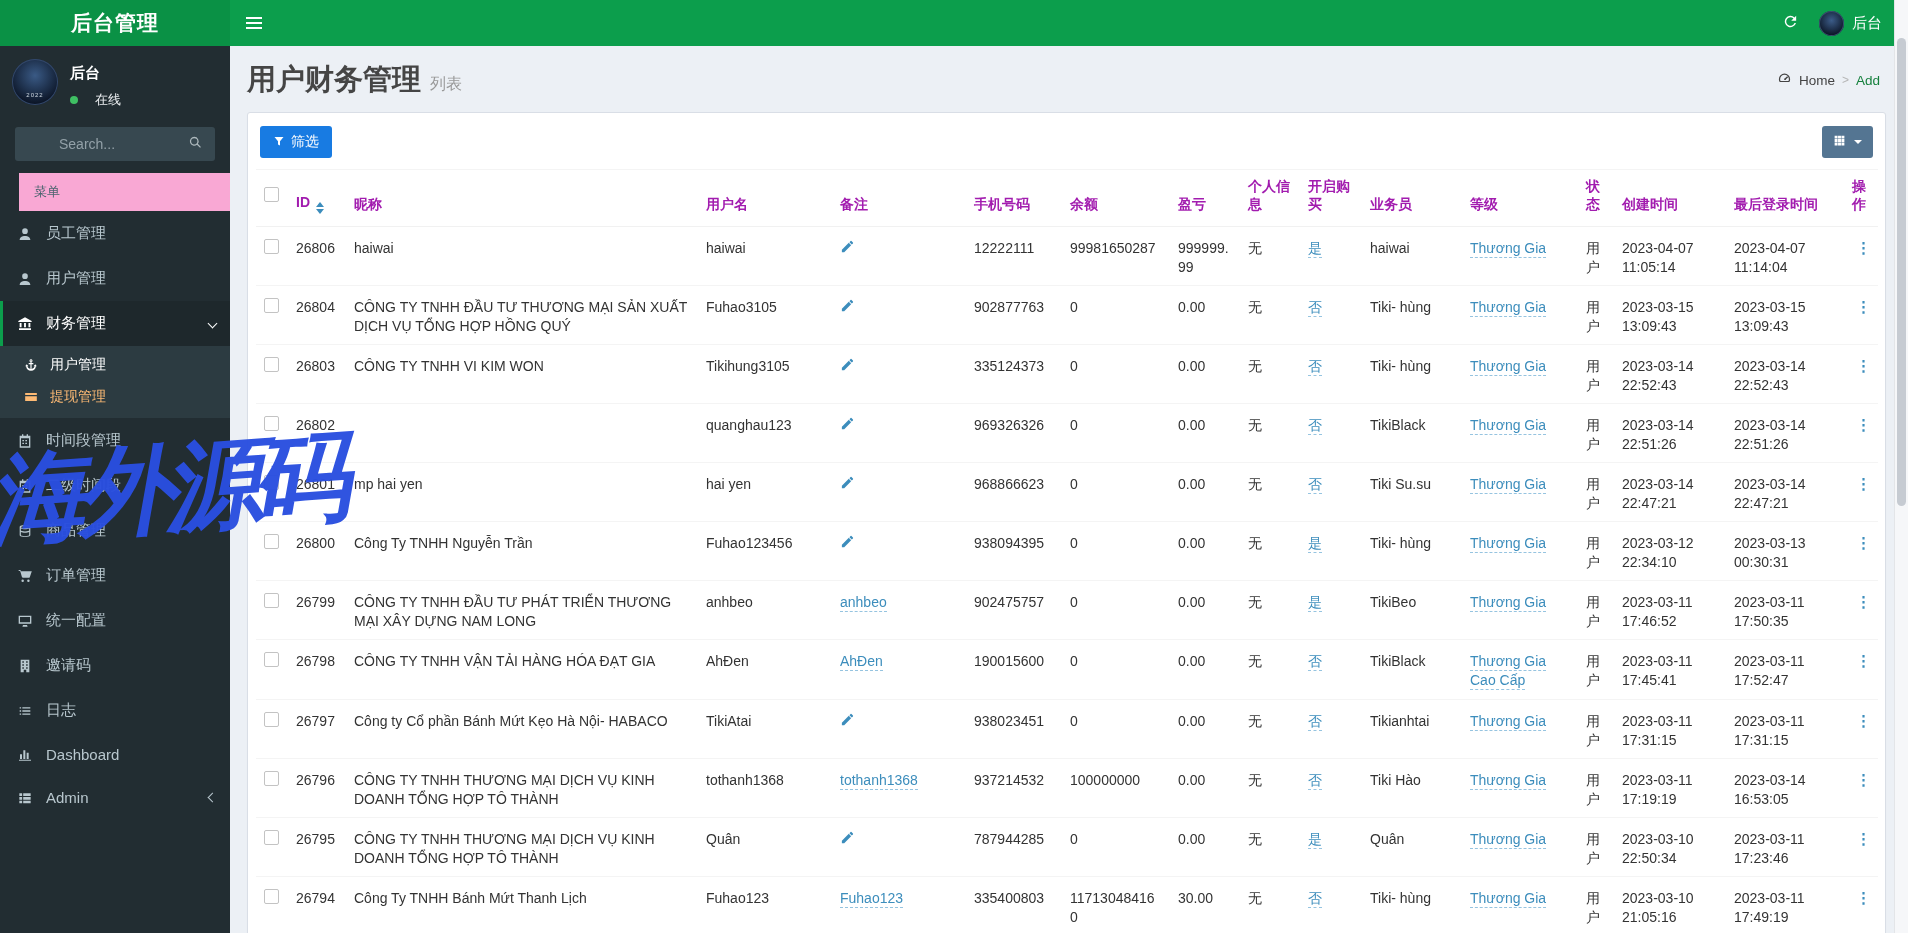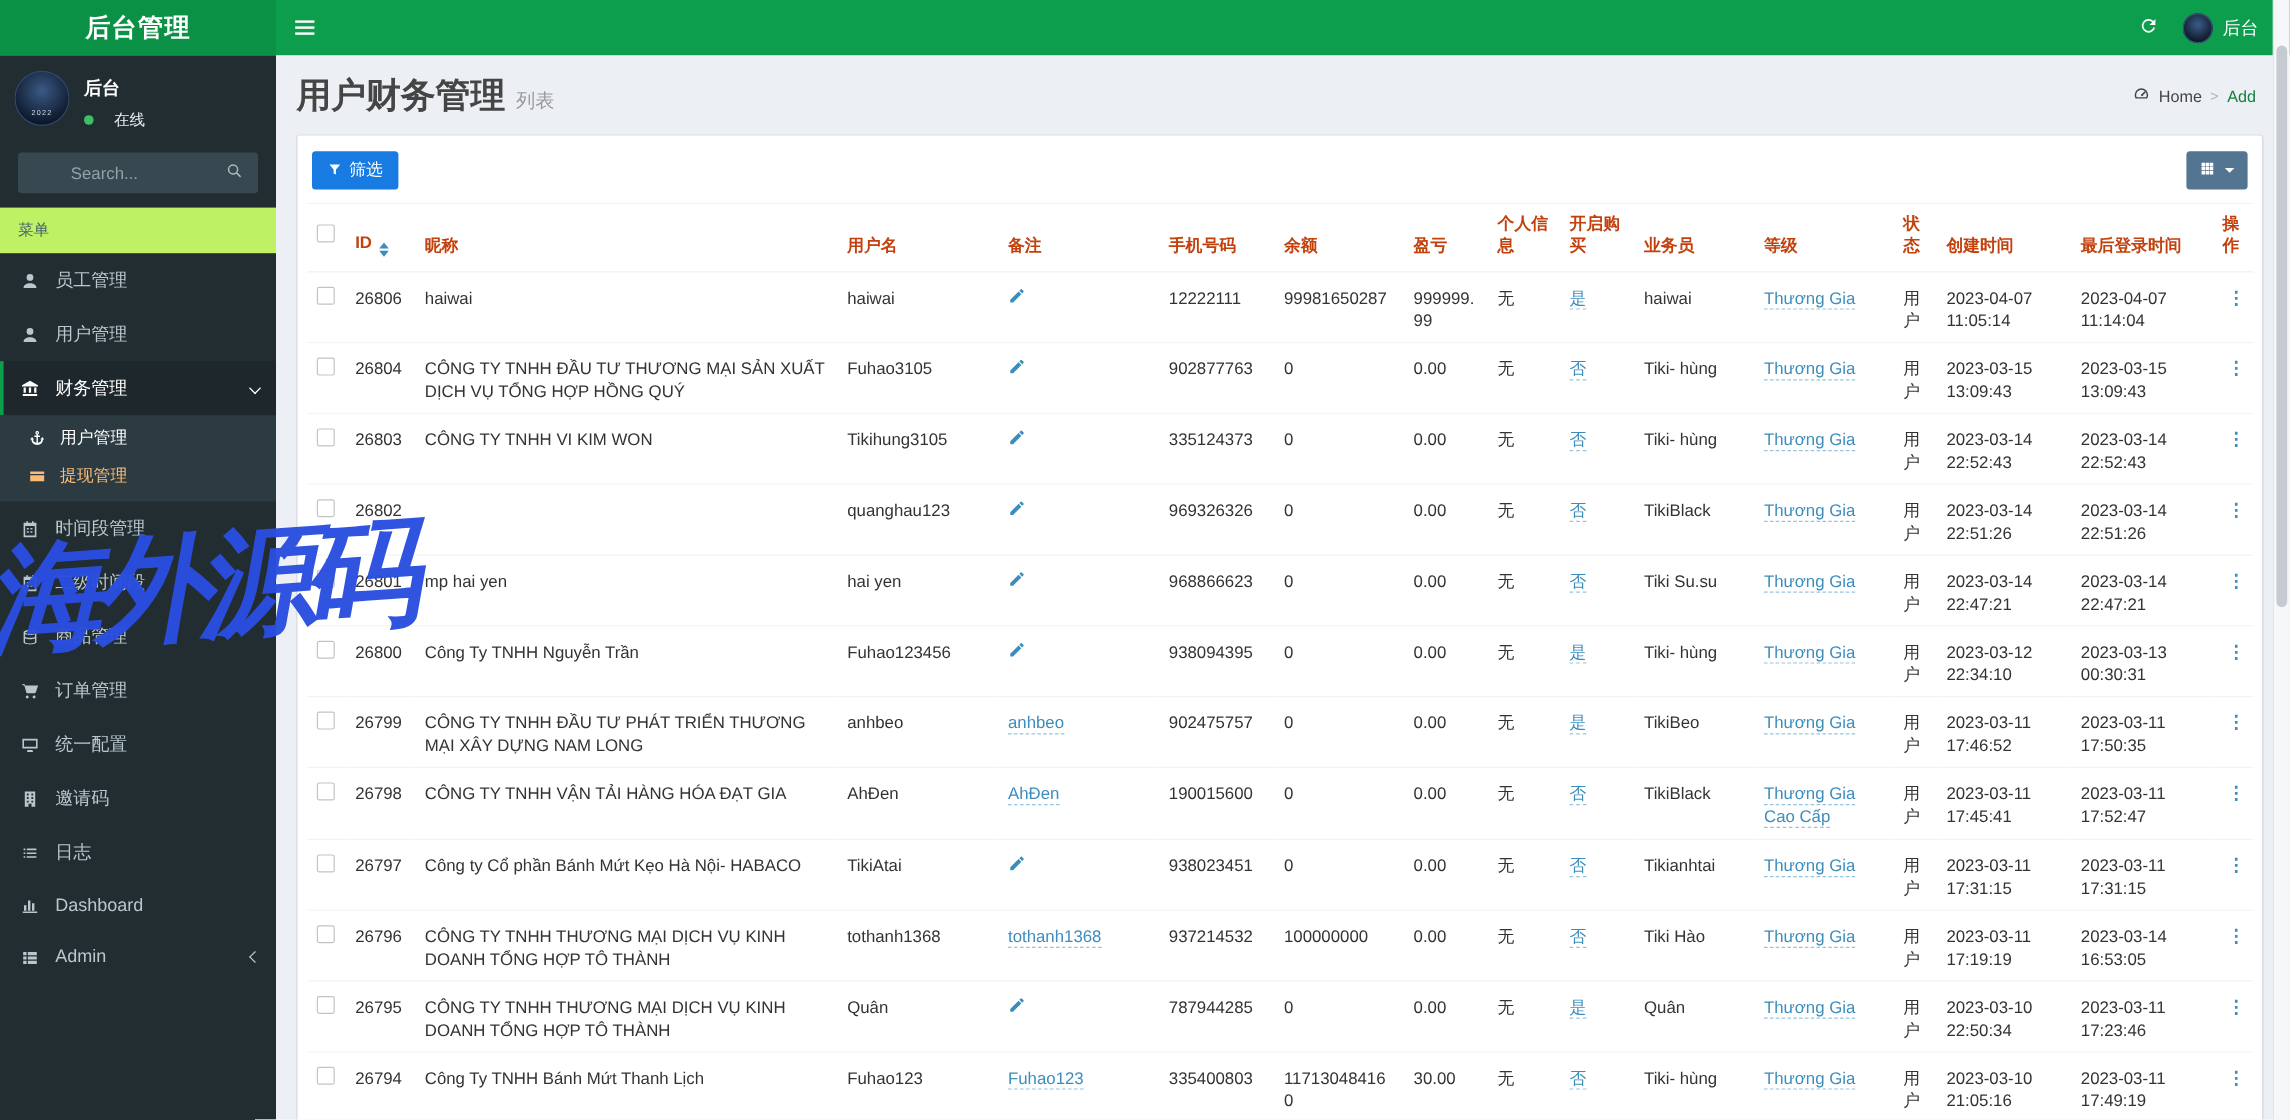--- a/index.html
+++ b/index.html
@@ -28,21 +28,21 @@
     background:radial-gradient(circle at 50% 36%, #3a5a85 0%, #0c1628 74%);
     box-shadow:inset 0 0 0 1px #33486a; }
   .avatar-lg b { position:absolute; bottom:7px; left:0; right:0; text-align:center; font-size:6px; color:#cfd8e0; letter-spacing:1px; font-weight:normal; }
   .user-name { color:#fff; font-size:15px; font-weight:bold; margin-top:5px; }
   .user-status { color:#eceff1; margin-top:8px; font-size:13px; display:flex; align-items:center; gap:17px; }
   .dot { width:8px; height:8px; border-radius:50%; background:#3fbf63; }
   .search-row { margin:8px 15px 12px; display:flex; background:#374850; border-radius:3px; align-items:center;padding-left:32px; }
   .search-row input { flex:1; background:transparent; border:0; color:#ccc; padding:9px 12px; font-size:14px; outline:none; min-width:0; }
   .search-row input::placeholder { color:#93a1a8; }
   .search-btn { background:transparent; border:0; color:#aeb9bd; padding:0 12px; cursor:pointer; display:flex; }
-  .menu-label { color:#4b646f; background:#bef264; padding:10px 15px; font-size:13px; }
+  .menu-label { color:#4b646f; background:#f9a8d4; padding:10px 15px; font-size:13px;margin-left:19px; }
   .menu a { text-decoration:none; }
   .m-item { display:flex; align-items:center; gap:12px; padding:13px 14px 13px 12px; color:#b8c7ce; font-size:15px; cursor:pointer; border-left:3px solid transparent; }
   .m-icon { width:19px; display:flex; justify-content:center; align-items:center; color:inherit; flex:none; }
   .m-icon svg { width:16px; height:16px; fill:currentColor; }
   .m-group.active > .m-item { background:#1e282c; color:#fff; border-left-color:#0c9e4c; }
   .chev { width:7px; height:7px; border-right:1.6px solid currentColor; border-bottom:1.6px solid currentColor; display:inline-block; margin-left:auto; }
   .chev.down { transform:rotate(45deg); }
   .chev.left { transform:rotate(135deg); }
   .submenu { background:#2c3b41; padding:3px 0 5px; }
   .m-sub { display:flex; align-items:center; gap:10px; padding:7px 15px 7px 21px; color:#fdba74; font-size:14px; cursor:pointer; }
@@ -57,21 +57,21 @@
   .breadcrumb .sep { color:#b5b5b5; font-size:12px; }
   .breadcrumb .crumb-add { color:#15803d; }
   .breadcrumb .crumb-home { cursor:pointer; }
   .card { background:#fff; border:1px solid #d9dee6; border-radius:3px; box-shadow:0 1px 1px rgba(0,0,0,.05); padding:10px 8px 0; min-height:830px; }
   .card-toolbar { display:flex; align-items:flex-start; padding:3px 4px 11px; }
   .btn-filter { background:#187be2; color:#fff; border:0; border-radius:3px; padding:7px 13px; font-size:14px; display:flex; align-items:center; gap:6px; cursor:pointer; }
   .btn-grid { margin-left:auto; background:#547592; color:#fff; border:0; border-radius:3px; padding:8px 11px; display:flex; align-items:center; gap:8px; cursor:pointer; }
   .caret { width:0; height:0; border-left:4px solid transparent; border-right:4px solid transparent; border-top:4px solid #fff; }
   
   table { width:100%; border-collapse:collapse; table-layout:fixed; }
-  th { text-align:left; vertical-align:bottom; padding:8px 8px 12px; font-size:14px; color:#c2410c; font-weight:bold;
+  th { text-align:left; vertical-align:bottom; padding:8px 8px 12px; font-size:14px; color:#a21caf; font-weight:bold;
        border-top:1px solid #f4f4f4; border-bottom:1px solid #f1f1f1; }
   th.c-cb { vertical-align:middle; }
   td { vertical-align:top; text-align:left; padding:12px 8px 8px; font-size:14px; line-height:1.36; border-bottom:1px solid #f4f4f4; overflow-wrap:break-word; }
   .cb { display:inline-block; width:15px; height:15px; border:1px solid #c3c3c3; border-radius:2px; background:#fff; cursor:pointer; }
   .sort { display:inline-flex; flex-direction:column; gap:2px; margin-left:6px; vertical-align:0px; }
   .sort i { display:block; width:0; height:0; border-left:4px solid transparent; border-right:4px solid transparent; }
   .s-up { border-bottom:5px solid #3c8dbc; }
   .s-dn { border-top:5px solid #3c8dbc; }
   .elink { color:#3c8dbc; border-bottom:1px dashed #96c4e0; padding-bottom:1px; cursor:pointer; }
   .icon-btn { background:none; border:0; padding:0; cursor:pointer; display:inline-flex; }

